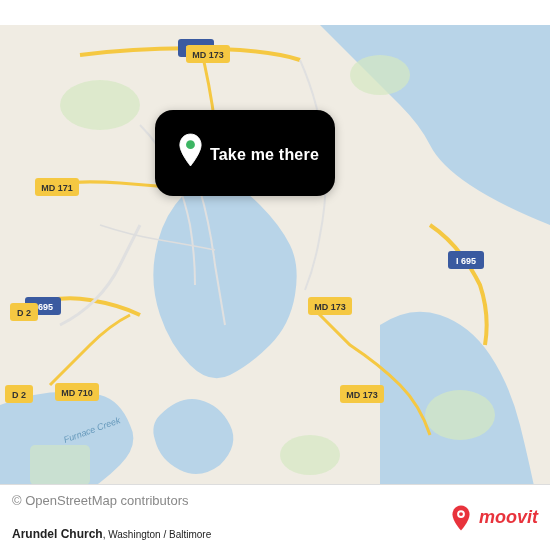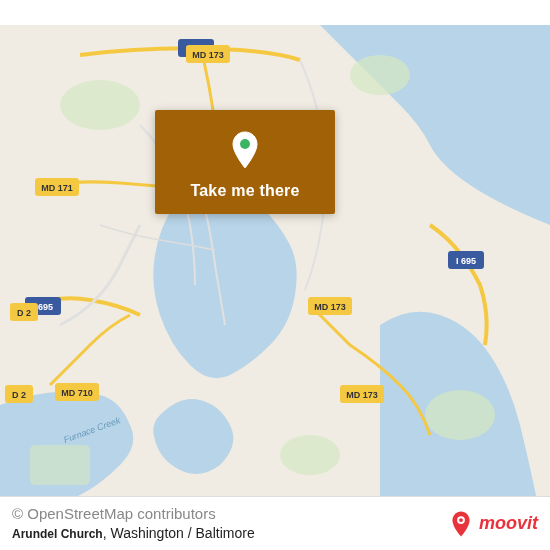--- a/index.html
+++ b/index.html
@@ -27,24 +27,24 @@
       top: 0;
       left: 0;
     }
 
     
     #cta-overlay {
       position: absolute;
       top: 110px;
       left: 155px;
       width: 180px;
-      background: #a16207;
-      border-radius: 2px;
-      display: flex;
-      flex-direction: column;
+      background: #000000;
+      border-radius: 18px;
+      display: flex;
+      flex-direction: row;
       align-items: center;
       padding: 18px 16px 14px 16px;
       box-shadow: 0 2px 10px rgba(0,0,0,0.25);
       cursor: pointer;
     }
 
     #pin-icon {
       width: 44px;
       height: 44px;
       margin-bottom: 10px;
@@ -71,34 +71,34 @@
       align-items: center;
       justify-content: space-between;
     }
 
     #location-info {
       display: flex;
       flex-direction: column;
     }
 
     #attribution {
-      font-size: 15px;
+      font-size: 13px;
       color: #888;
-      margin-bottom: 2px;
+      margin-bottom: 16px;
     }
 
     #location-name {
       font-size: 12px;
       font-weight: bold;
       color: #222;
       margin-top: 20px;
     }
 
     #location-region {
-      font-size: 14px;
+      font-size: 10px;
       color: #222;
     }
 
     #moovit-logo {
       display: flex;
       align-items: center;
       gap: 4px;
       justify-content: center;
     }
 

